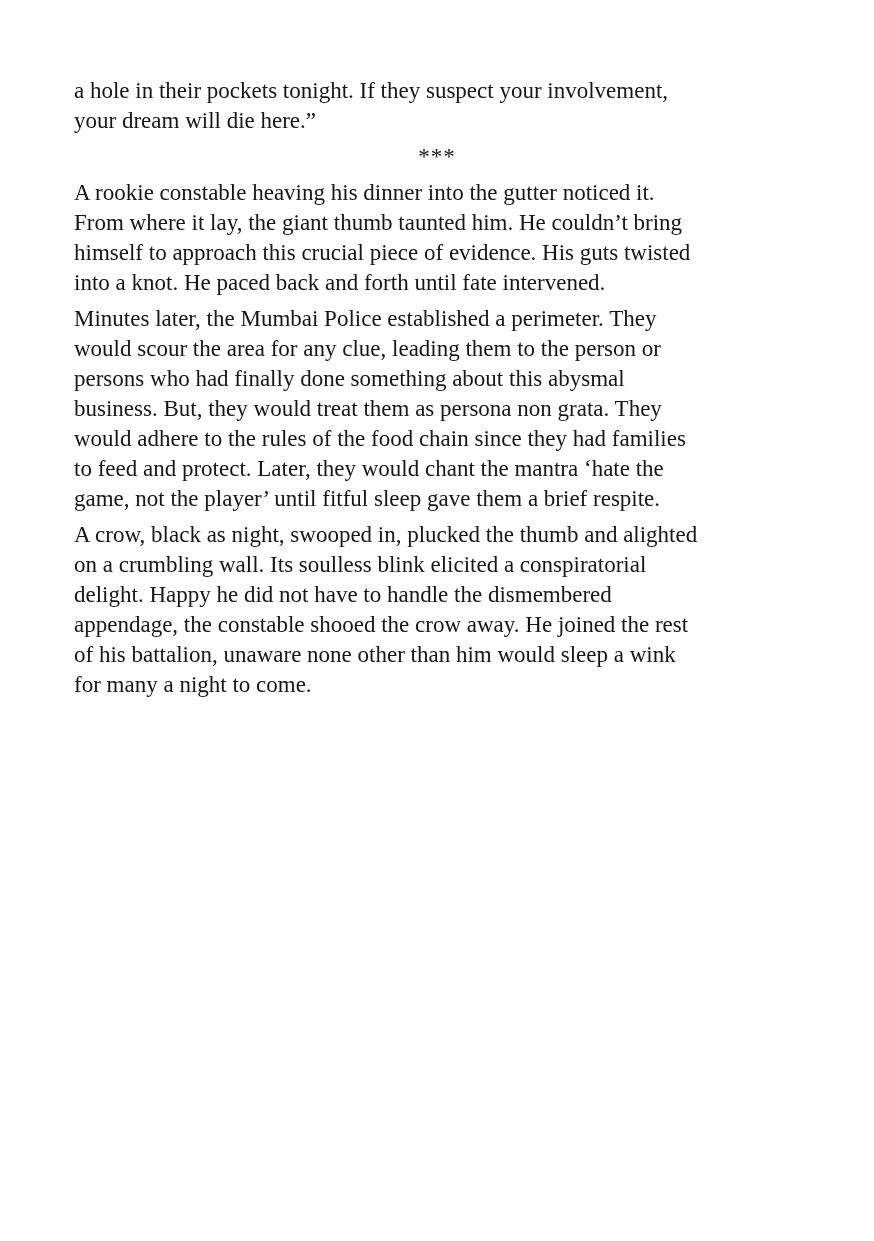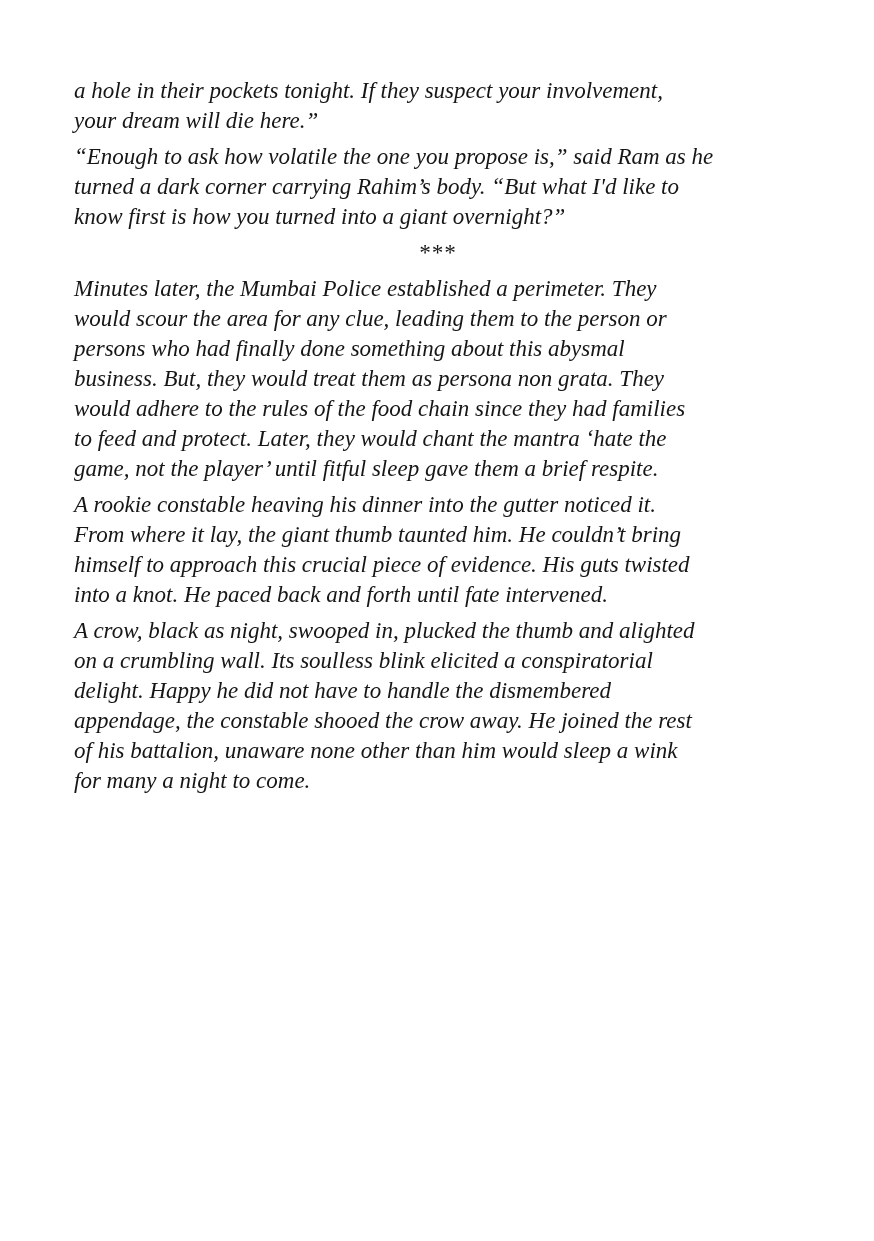--- a/index.html
+++ b/index.html
@@ -9,21 +9,20 @@
   body {
     width: 874px;
     height: 1241px;
     background: #ffffff;
     overflow: hidden;
   }
   .page {
     width: 874px;
     height: 957px;
     box-sizing: border-box;
-    font-style: italic;
   }
   .article {
     box-sizing: content-box;
     width: 726px;
     padding: 76px 74px 0 74px;
     font-family: "Liberation Serif", "DejaVu Serif", serif;
     font-size: 23px;
     line-height: 30px;
     color: #161616;
   }
@@ -39,35 +38,32 @@
     letter-spacing: 1px;
   }
 </style>
 </head>
 <body style="background: rgb(255, 255, 255);">
 
 <div class="page">
   <div class="article" id="article" style="color: rgb(22, 22, 22);">
       <p class="para">a hole in their pockets tonight. If they suspect your involvement,
 your dream will die here.”</p>
-      <p class="para">“Enough to ask how volatile the one you propose is,” said Ram as he
-turned a dark corner carrying Rahim’s body. “But what I'd like to
-know first is how you turned into a giant overnight?”</p>
       <p class="separator">***</p>
+      <p class="para">A rookie constable heaving his dinner into the gutter noticed it.
+From where it lay, the giant thumb taunted him. He couldn’t bring
+himself to approach this crucial piece of evidence. His guts twisted
+into a knot. He paced back and forth until fate intervened.</p>
       <p class="para">Minutes later, the Mumbai Police established a perimeter. They
 would scour the area for any clue, leading them to the person or
 persons who had finally done something about this abysmal
 business. But, they would treat them as persona non grata. They
 would adhere to the rules of the food chain since they had families
 to feed and protect. Later, they would chant the mantra ‘hate the
 game, not the player’ until fitful sleep gave them a brief respite.</p>
-      <p class="para">A rookie constable heaving his dinner into the gutter noticed it.
-From where it lay, the giant thumb taunted him. He couldn’t bring
-himself to approach this crucial piece of evidence. His guts twisted
-into a knot. He paced back and forth until fate intervened.</p>
       <p class="para">A crow, black as night, swooped in, plucked the thumb and alighted
 on a crumbling wall. Its soulless blink elicited a conspiratorial
 delight. Happy he did not have to handle the dismembered
 appendage, the constable shooed the crow away. He joined the rest
 of his battalion, unaware none other than him would sleep a wink
 for many a night to come.</p>
     </div>
 </div>
 
 </body></html>

